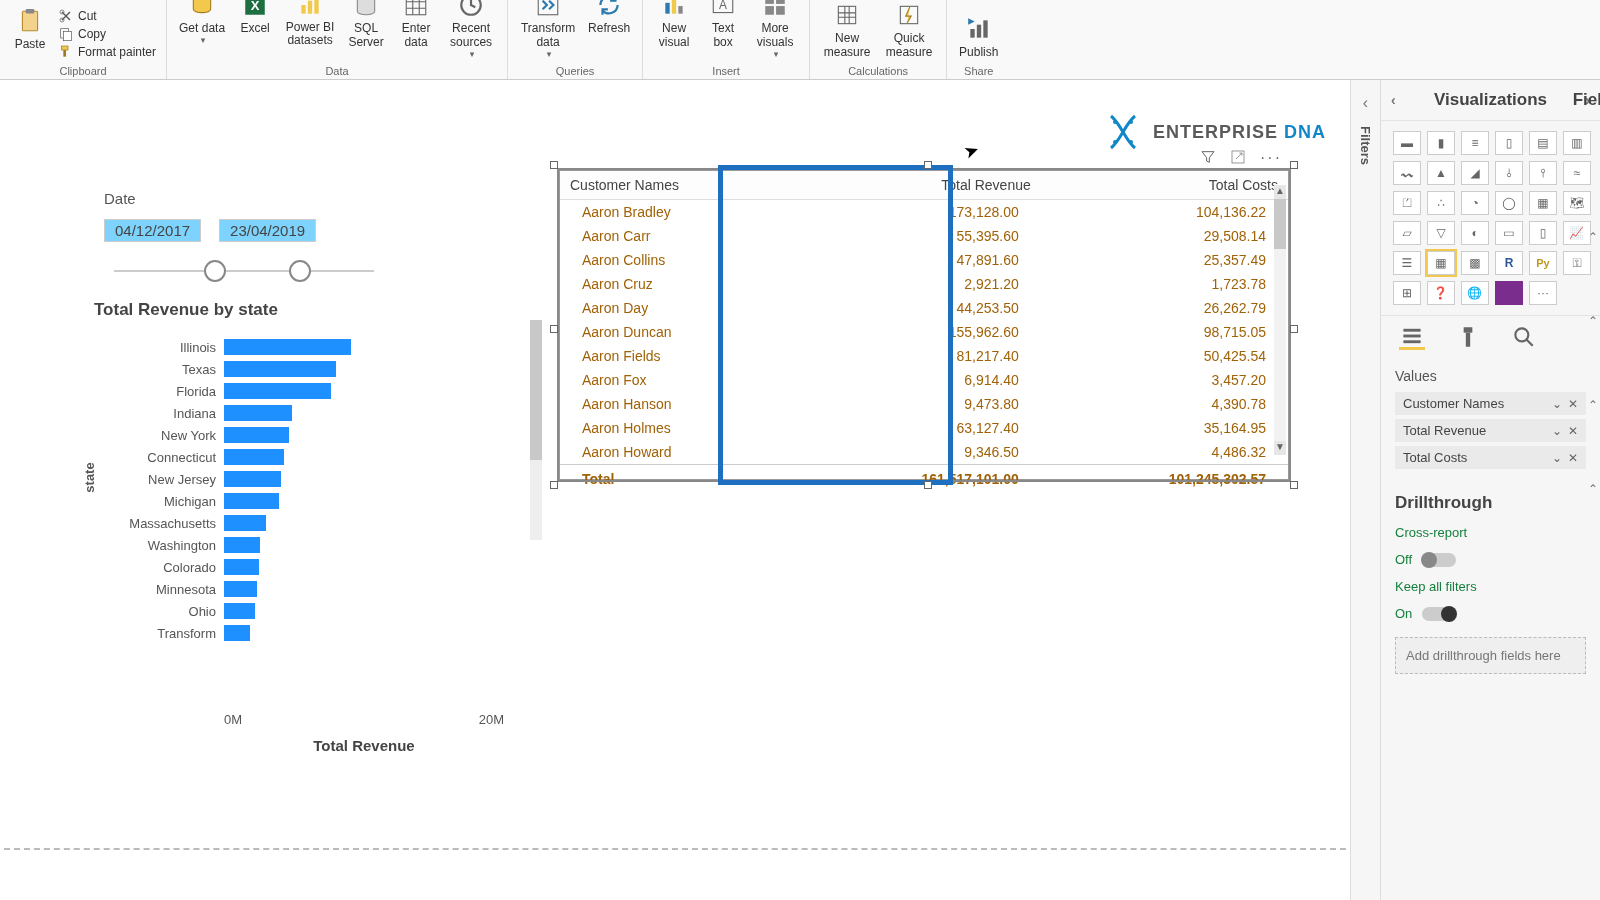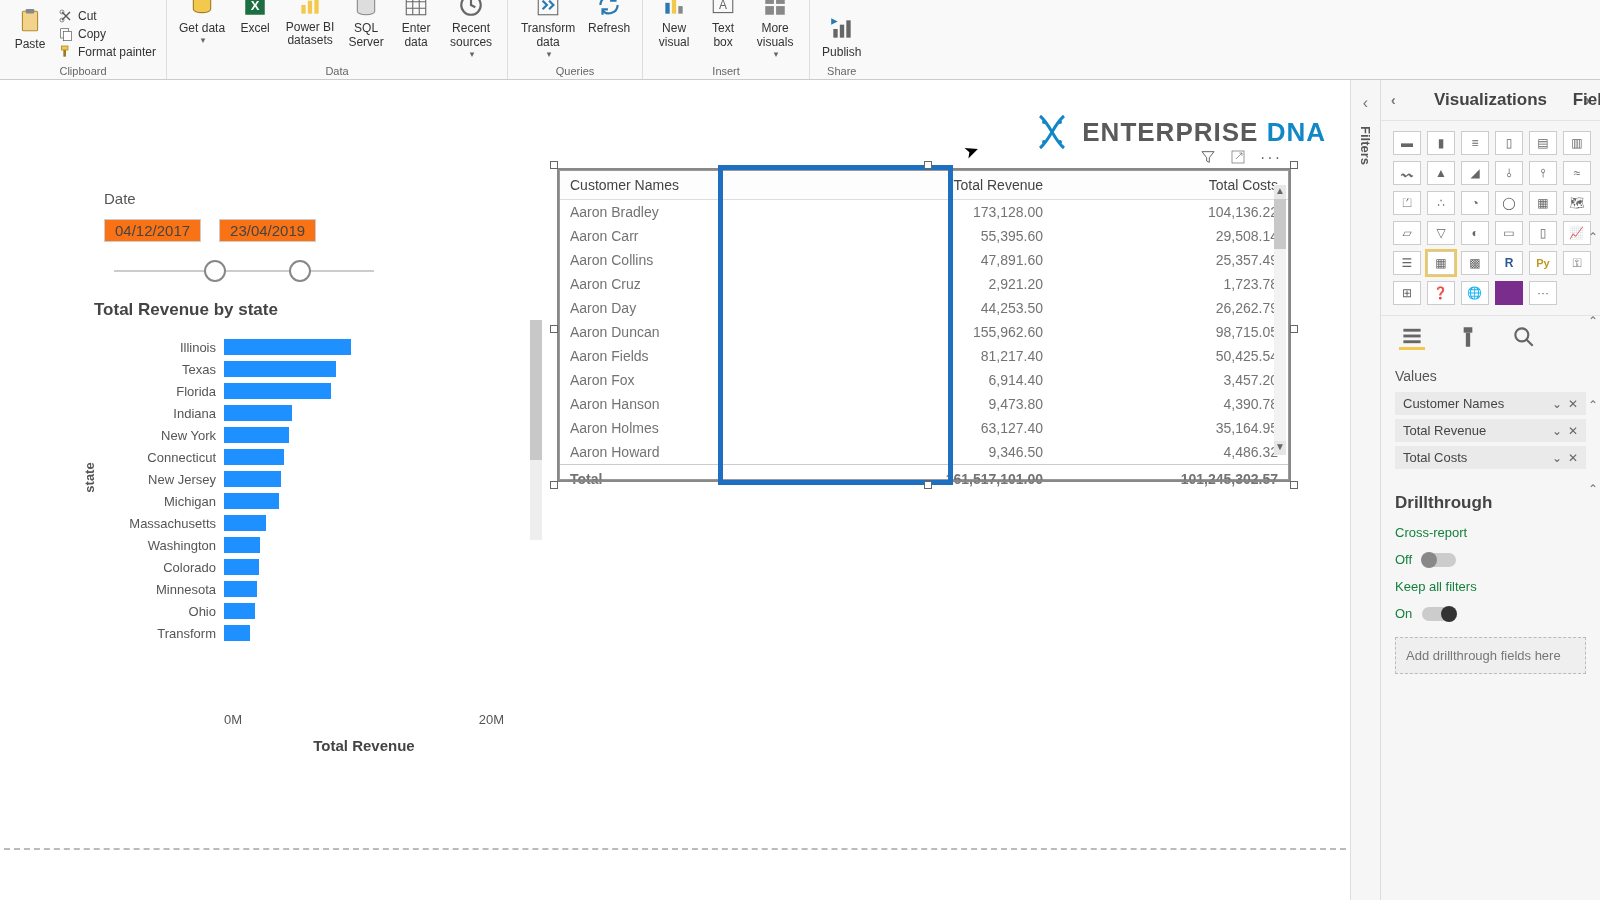--- a/index.html
+++ b/index.html
@@ -16,29 +16,29 @@
   .ribbon-small-col { display: flex; flex-direction: column; font-size: 12px; color: #333; justify-content: flex-start; padding-top: 2px;}
   .ribbon-small-row { display:flex; align-items:center; padding:1px 4px; cursor:pointer;}
   .ribbon-small-row svg { width:16px; height:16px; margin-right:4px;}
   .chev { font-size:9px; color:#666; margin-left:2px;}
 
   
   .canvas-area { position: absolute; top: 80px; left: 0; right: 250px; bottom: 0; background: #fff; }
   .canvas-inner { position:absolute; top:10px; left:4px; right:4px; bottom:50px; border-bottom: 2px dashed #bbb; }
 
   
-  .logo-box { position:absolute; top:22px; right:20px; display:flex; align-items:center; font-size:26px; font-weight:600; letter-spacing:1px; color:#5a5a5a;}
+  .logo-box { position:absolute; top:22px; right:20px; display:flex; align-items:center; font-size:18px; font-weight:600; letter-spacing:1px; color:#5a5a5a;}
   .logo-box .dna { color:#1287c8; font-weight:700;}
   .logo-graphic { width:40px; height:40px; margin-right:10px; }
 
   
   .slicer { position:absolute; top:100px; left:100px; width:300px; }
   .slicer-title { font-size:15px; color:#555; margin-bottom:12px; }
   .slicer-dates { display:flex; gap:18px; font-size:15px; color:#444; margin-bottom:14px;}
-  .slicer-dates span { border:1px solid #ccc; padding:2px 10px; background:#f97316; }
+  .slicer-dates span { border:1px solid #ccc; padding:2px 10px; background:#7dd3fc; }
   .slider-track { position:relative; height:30px; width:260px; margin-left:10px;}
   .slider-line { position:absolute; top:14px; left:0; right:0; height:2px; background:#ccc;}
   .slider-handle { position:absolute; top:4px; width:22px; height:22px; border-radius:50%; background:#fff; border:2px solid #888;}
 
   
   .barchart { position:absolute; top:210px; left:90px; width:430px; height:430px; }
   .barchart-title { font-size:17px; font-weight:600; color:#444; margin-bottom:16px;}
   .bars { position:relative; height:370px; }
   .bar-row { display:flex; align-items:center; height:22px; }
   .bar-label { width:130px; text-align:right; padding-right:8px; font-size:13px; color:#555;}
@@ -51,21 +51,21 @@
 
   
   .table-visual { position:absolute; top:80px; left:555px; width:730px; height:310px; border:1px solid #999; background:#fff;}
   .table-visual-selected { outline:2px solid #888; }
   .table-handles { position:absolute; inset:-6px; pointer-events:none;}
   .table-handles .h { position:absolute; width:8px; height:8px; background:#fff; border:1px solid #666;}
   .table-icons { position:absolute; top:-22px; right:6px; display:flex; gap:14px; color:#666; font-size:16px;}
   .tbl { width:100%; border-collapse:collapse; font-size:14px; }
   .tbl th { text-align:left; font-weight:400; color:#444; padding:6px 10px; border-bottom:1px solid #ddd; background:#fdfdfd;}
   .tbl th:nth-child(2), .tbl th:nth-child(3){ text-align:right;}
-  .tbl td { padding:4px 10px; color:#737373;}
+  .tbl td { padding:4px 22px; color:#a16207;}
   .tbl td.num { text-align:right;}
   .tbl tfoot td { font-weight:700; border-top:1px solid #ccc; padding-top:6px;}
   .highlight-cols { position:absolute; top:-6px; left:158px; width:235px; height:320px; border:5px solid #1f6fc0; pointer-events:none;}
   .tbl-scroll { position:absolute; right:2px; top:28px; width:12px; bottom:30px; background:#f2f2f2;}
   .tbl-scroll-thumb{ width:12px; height:50px; background:#c8c8c8;}
   .tbl-scroll-arrow{ position:absolute; right:2px; width:12px; height:14px; background:#e6e6e6; font-size:10px; text-align:center; color:#666;}
 
   
   .filters-pane { position:absolute; top:80px; right:220px; width:30px; bottom:0; border-left:1px solid #ddd; background:#f6f6f6; display:flex; flex-direction:column; align-items:center; padding-top:14px; gap:14px;}
   .filters-label { writing-mode:vertical-rl; font-size:13px; color:#555; font-weight:600;}
@@ -262,20 +262,43 @@
               <rect x="13" y="13" width="8" height="8" fill="#888"></rect>
             </svg>
           </span>
         <span style="text-align:center;">More visuals</span>
           <span class="chev">▾</span>
       </div>
     </div>
     <div class="ribbon-group-label">Insert</div>
   </div>
 
+  <div class="ribbon-group">
+    <div class="ribbon-group-row">
+      <div class="ribbon-btn" style="max-width:62px;">
+        <span class="ribbon-icon">
+            <svg viewBox="0 0 24 24">
+              <rect x="4" y="4" width="16" height="16" fill="none" stroke="#666"></rect>
+              <path d="M4 10h16M4 14h16M10 4v16M14 4v16" stroke="#666"></path>
+            </svg>
+          </span>
+        <span style="text-align:center;">New measure</span>
+      </div>
+      <div class="ribbon-btn" style="max-width:62px;">
+        <span class="ribbon-icon">
+            <svg viewBox="0 0 24 24">
+              <rect x="4" y="4" width="16" height="16" fill="none" stroke="#666"></rect>
+              <path d="M13 4l-4 9h5l-4 7" fill="#f2c94c" stroke="#a07a1f"></path>
+            </svg>
+          </span>
+        <span style="text-align:center;">Quick measure</span>
+      </div>
+    </div>
+    <div class="ribbon-group-label">Calculations</div>
+  </div>
 
   <div class="ribbon-group" style="border-right:none;">
     <div class="ribbon-group-row">
       <div class="ribbon-btn">
         <span class="ribbon-icon">
             <svg viewBox="0 0 24 24">
               <rect x="4" y="12" width="4" height="8" fill="#666"></rect>
               <rect x="10" y="8" width="4" height="12" fill="#666"></rect>
               <rect x="16" y="4" width="4" height="16" fill="#666"></rect>
               <path d="M2 2l6 3-6 3z" fill="#2a7ab0"></path>

